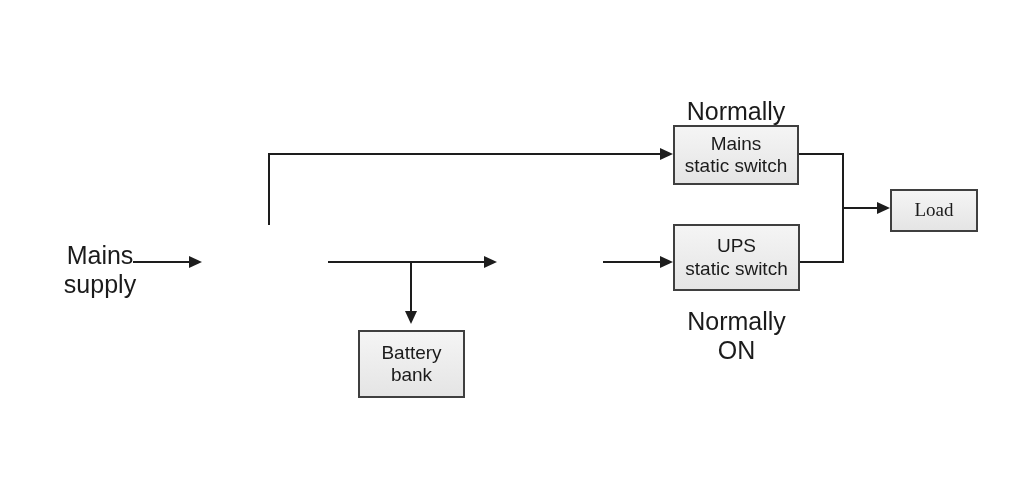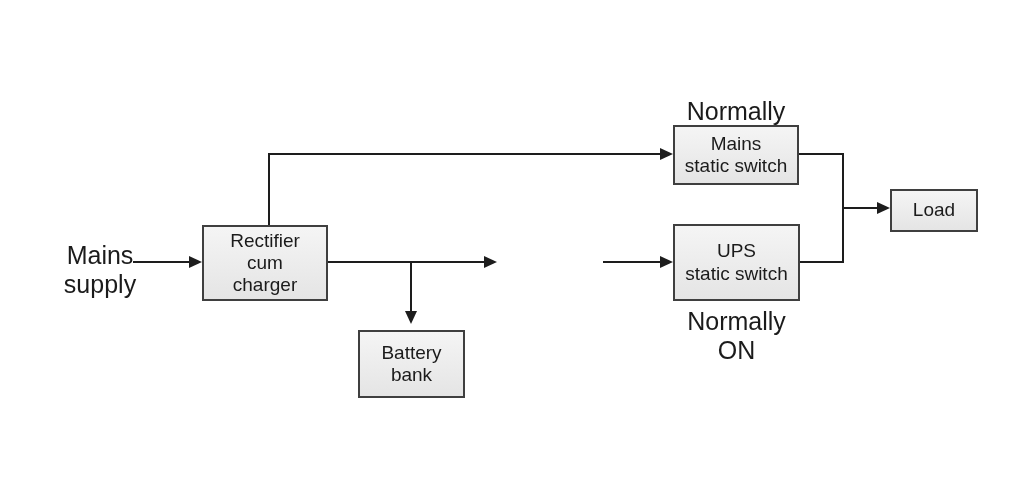--- a/index.html
+++ b/index.html
@@ -66,30 +66,27 @@
 </head>
 <body>
 
 <div class="canvas">
 
   <div class="flabel" style="left:52px;top:241px;width:96px;">Mains
 supply</div>
   <div class="flabel" style="left:673px;top:97px;width:126px;">Normally OFF</div>
   <div class="flabel" style="left:673px;top:307px;width:127px;">Normally ON</div>
 
-  <div class="node" style="left:202px;top:225px;width:126px;height:76px;">Rectifier
-cum
-charger</div>
   <div class="node" style="left:358px;top:330px;width:107px;height:68px;">Battery
 bank</div>
   <div class="node" style="left:673px;top:125px;width:126px;height:60px;">Mains
 static switch</div>
-  <div class="node" style="left:673px;top:224px;width:127px;height:77px;">UPS
+  <div class="node" style="left:673px;top:224px;width:127px;height:67px;">UPS
 static switch</div>
-  <div class="node" style="left:890px;top:189px;width:88px;height:43px;">Load</div>
+  <div class="node" style="left:890px;top:189px;width:88px;height:43px;font-family:Liberation Serif, serif;">Load</div>
 
   <div class="line" style="left:133px;top:261px;width:58px;height:2px;"></div>
   <div class="arrow-right" style="left:189px;top:256px;"></div>
 
   <div class="line" style="left:268px;top:154px;width:2px;height:71px;"></div>
   <div class="line" style="left:268px;top:153px;width:393px;height:2px;"></div>
   <div class="arrow-right" style="left:660px;top:148px;"></div>
 
   <div class="line" style="left:328px;top:261px;width:158px;height:2px;"></div>
   <div class="arrow-right" style="left:484px;top:256px;"></div>

